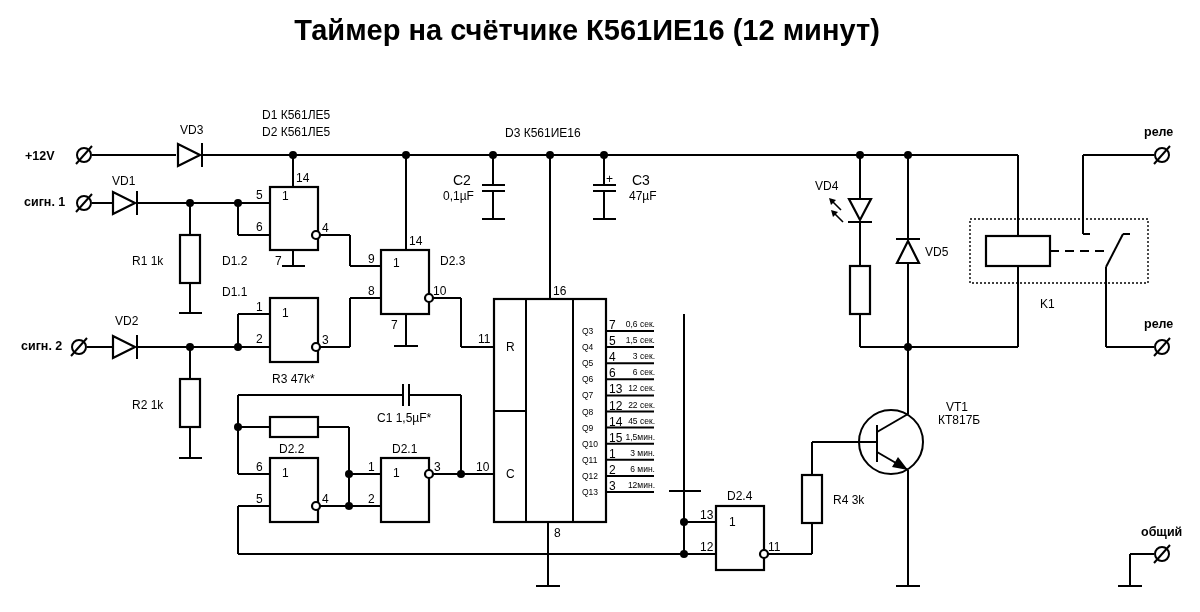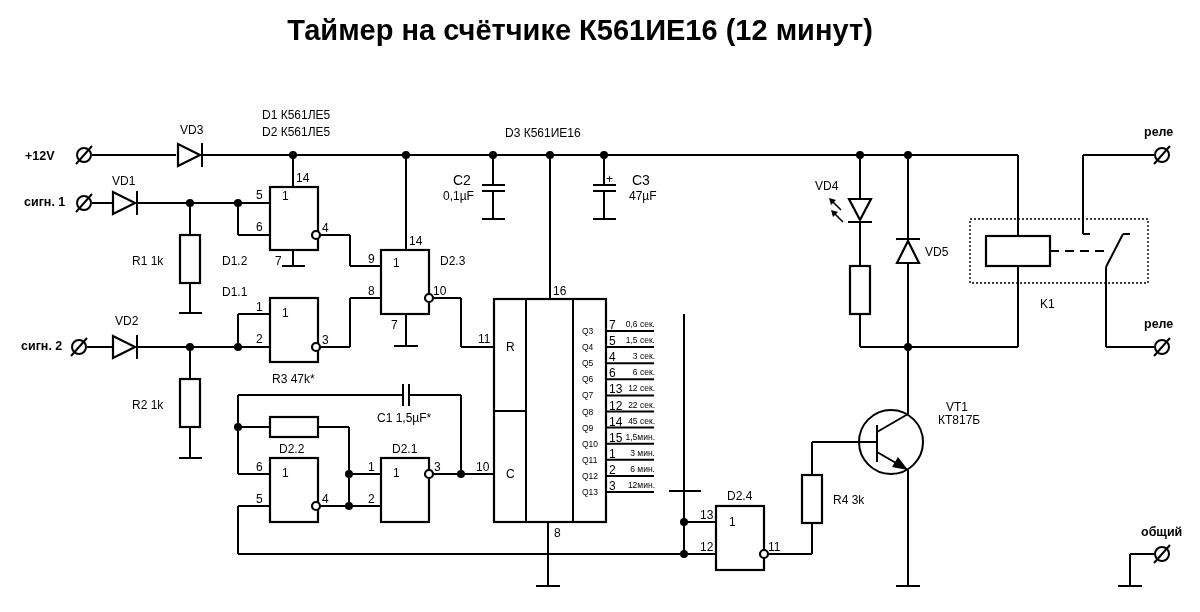--- a/index.html
+++ b/index.html
@@ -1,19 +1,19 @@
 <!DOCTYPE html>
 <html><head>
 <meta charset="utf-8">
 <style>
   html, body { margin:0; padding:0; background:#ffffff; }
   body { width:1200px; height:612px; overflow:hidden; position:relative; }
   #title {
     position:absolute; left:0; top:14px; width:1160px; text-align:center;
-    font-family:"Liberation Sans", sans-serif; font-weight:bold; font-size:29px; color:#000;
+    font-family:"Liberation Sans", sans-serif; font-weight:bold; font-size:29px; color:#000;padding-left:7px;
   }
   svg { position:absolute; left:0; top:0; }
   svg text { font-family:"Liberation Sans", sans-serif; fill:#000; }
   .w { stroke:#000; stroke-width:2; fill:none; }
   .box { stroke:#000; stroke-width:2.2; fill:#fff; }
   .thin { stroke:#000; stroke-width:1.6; fill:none; }
   .dot { fill:#000; }
   .lbl { font-size:12px; }
   .pin { font-size:12px; }
   .big { font-size:14px; }

